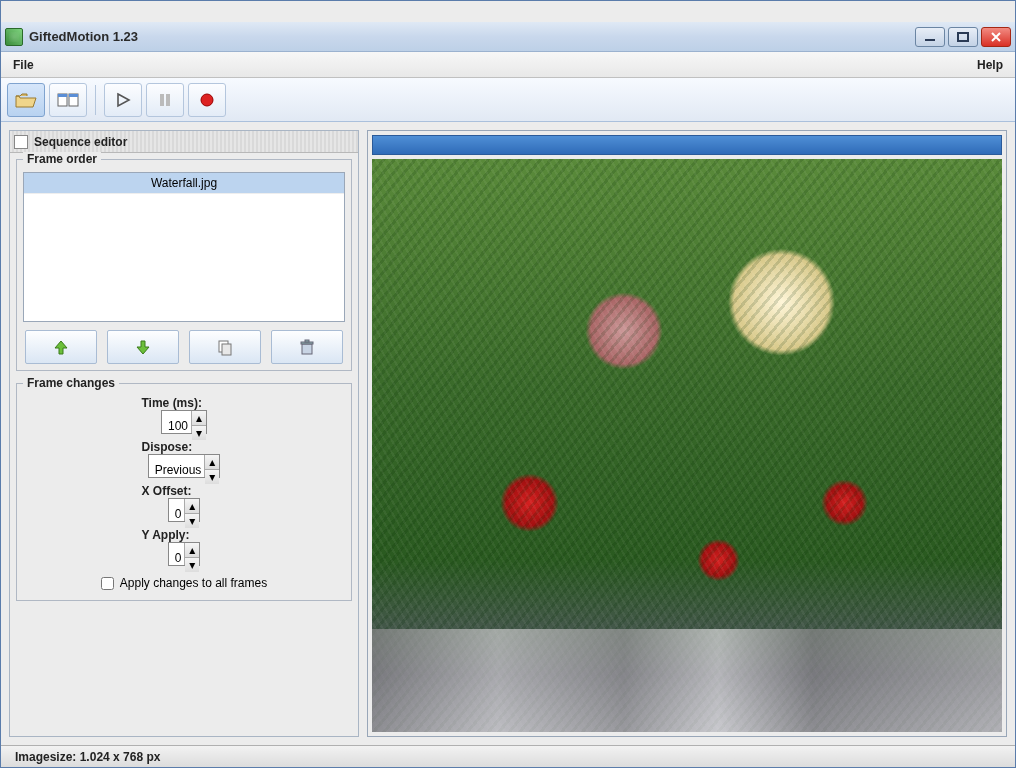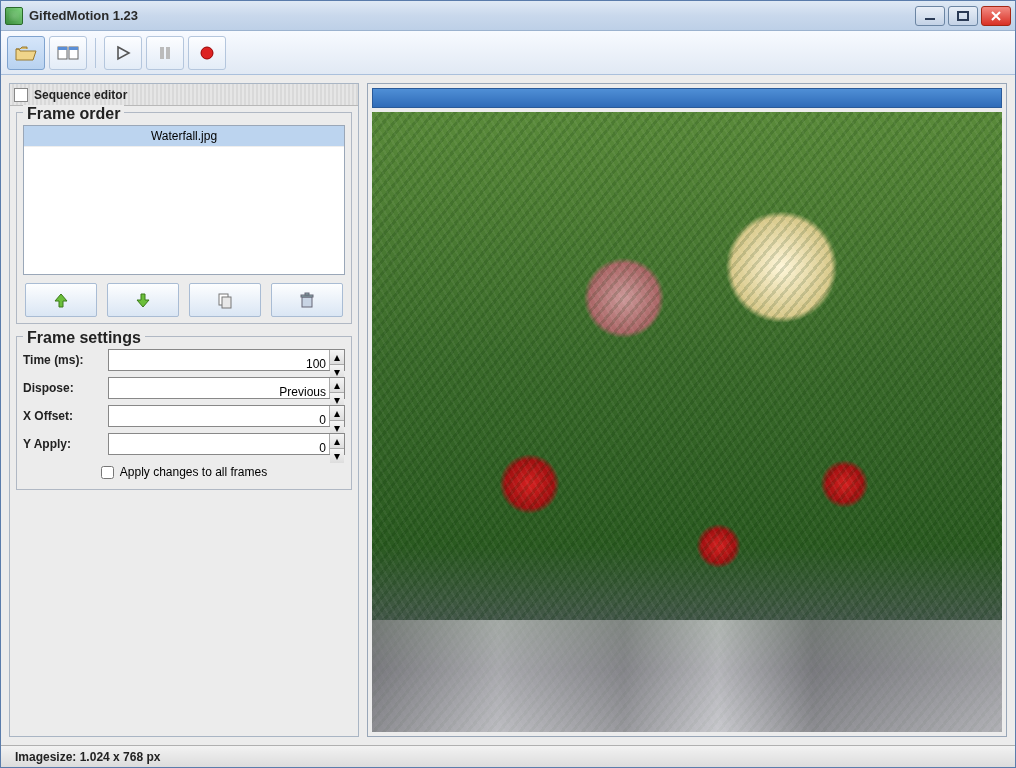--- a/index.html
+++ b/index.html
@@ -17,20 +17,21 @@
   display: flex;
   flex-direction: column;
 }
 .titlebar {
   height: 30px;
   background: linear-gradient(to bottom, #dfe9f5 0%, #c9d8ec 50%, #bdd0e7 100%);
   display: flex;
   align-items: center;
   padding: 4px 4px;
   border-bottom: 1px solid #9bb2cf;
+  margin-top: 21px;
 }
 .titlebar .app-icon {
   width: 18px; height: 18px;
   margin-right: 6px;
   background: linear-gradient(45deg,#3a8b3a,#7fd37f);
   border: 1px solid #2a6a2a;
   border-radius: 2px;
   position: relative;
 }
 .titlebar .app-icon::after{
@@ -116,21 +117,21 @@
 .groupbox {
   margin: 6px;
   border: 1px solid #b0b8c4;
   padding: 6px;
   position:relative;
   background:#ececec;
 }
 .groupbox legend{
   position:absolute; top:-8px; left:6px;
   background:#ececec; padding:0 4px;
-  font-weight:bold; font-size:16px; color:#222;
+  font-weight:bold; font-size:12px; color:#222;
 }
 .frame-list{
   height:150px;
   background:#fff;
   border:1px solid #9aa7b8;
   margin-top:6px;
   overflow:auto;
 }
 .frame-list .row{
   padding:3px 6px;
@@ -145,21 +146,21 @@
 }
 .list-toolbar .lbtn{
   flex:1; height:34px;
   border:1px solid #a9bcd4;
   border-radius:2px;
   background:linear-gradient(#fdfeff,#dae6f4);
   display:flex;align-items:center;justify-content:center;
   cursor:pointer;
 }
 .settings-row{
-  display:flex; align-items:center; margin:6px 0;
+  display:flex; align-items:center; margin:6px 0;flex-direction:column;
 }
 .settings-row label{
   width:85px; font-weight:bold; color:#222;
 }
 .settings-row .field{
   flex:1; height:22px; border:1px solid #888; background:#fff;
   display:flex; align-items:center; justify-content:flex-end;
   padding:8px 18px 0 6px; position:relative;
 }
 .spinner{
@@ -235,20 +236,25 @@
           </svg>
       </div>
       <div class="win-btn close">
         <svg width="12" height="10">
             <path d="M2 1 L10 9 M10 1 L2 9" stroke="#fff" stroke-width="2"></path>
           </svg>
       </div>
     </div>
   </div>
 
+  <div class="menubar">
+    <div class="menu-item">File</div>
+    <div class="spacer"></div>
+    <div class="menu-item">Help</div>
+  </div>
 
   <div class="toolbar">
     <div class="tool-btn active">
       <svg width="22" height="18">
         <path d="M1 5 L1 16 L18 16 L21 7 L5 7 L4 5 Z" fill="#f0d58a" stroke="#9a7a30"></path>
         <path d="M1 5 L5 5 L7 3 L12 3 L12 5" fill="#d6b86a" stroke="#9a7a30"></path>
       </svg>
     </div>
     <div class="tool-btn">
       <svg width="22" height="16">
@@ -310,21 +316,21 @@
             <svg width="18" height="18">
               <rect x="4" y="6" width="10" height="10" fill="#c8d4e4" stroke="#667"></rect>
               <rect x="3" y="4" width="12" height="2" fill="#8aa" stroke="#667"></rect>
               <rect x="7" y="2" width="4" height="2" fill="#8aa" stroke="#667"></rect>
             </svg>
           </div>
         </div>
       </div>
 
       <div class="groupbox">
-        <legend>Frame settings</legend>
+        <legend>Frame changes</legend>
 
         <div class="settings-row">
           <label>Time (ms):</label>
           <div class="field">
             <span>100</span>
             <div class="spinner">
                 <div class="sp">▴</div>
                 <div class="sp">▾</div>
               </div>
           </div>

